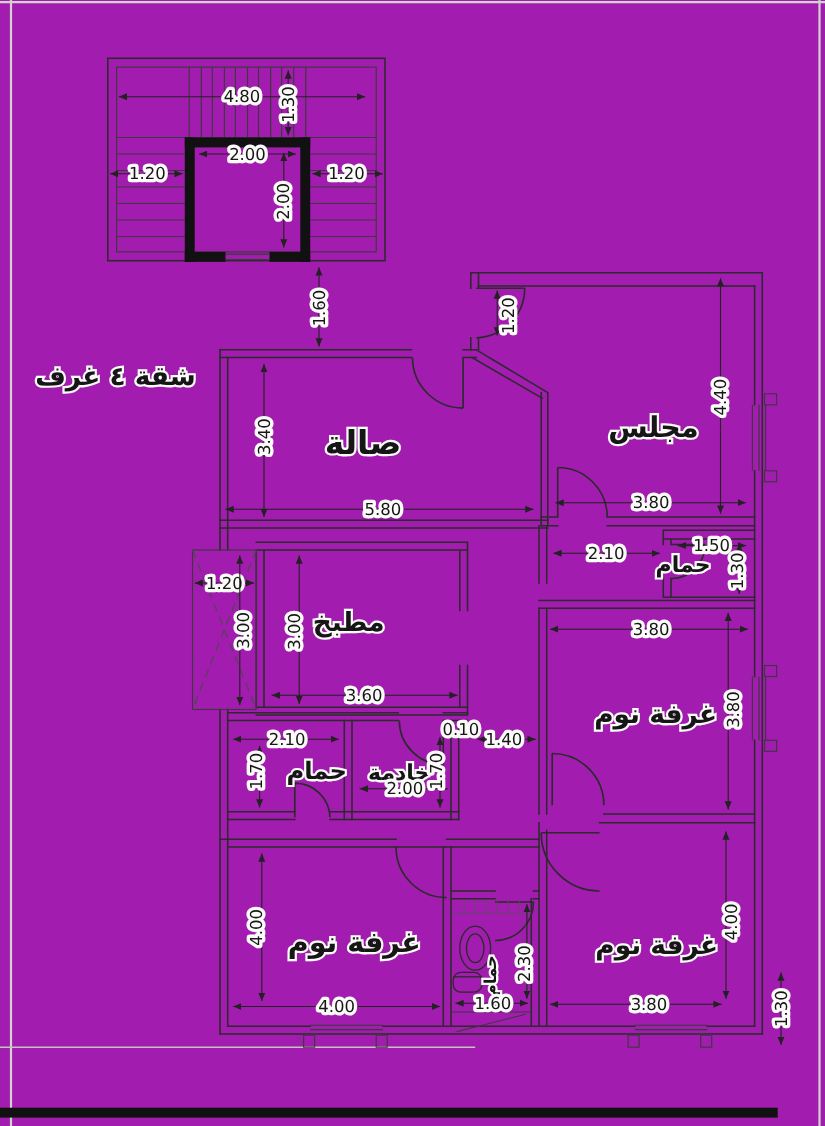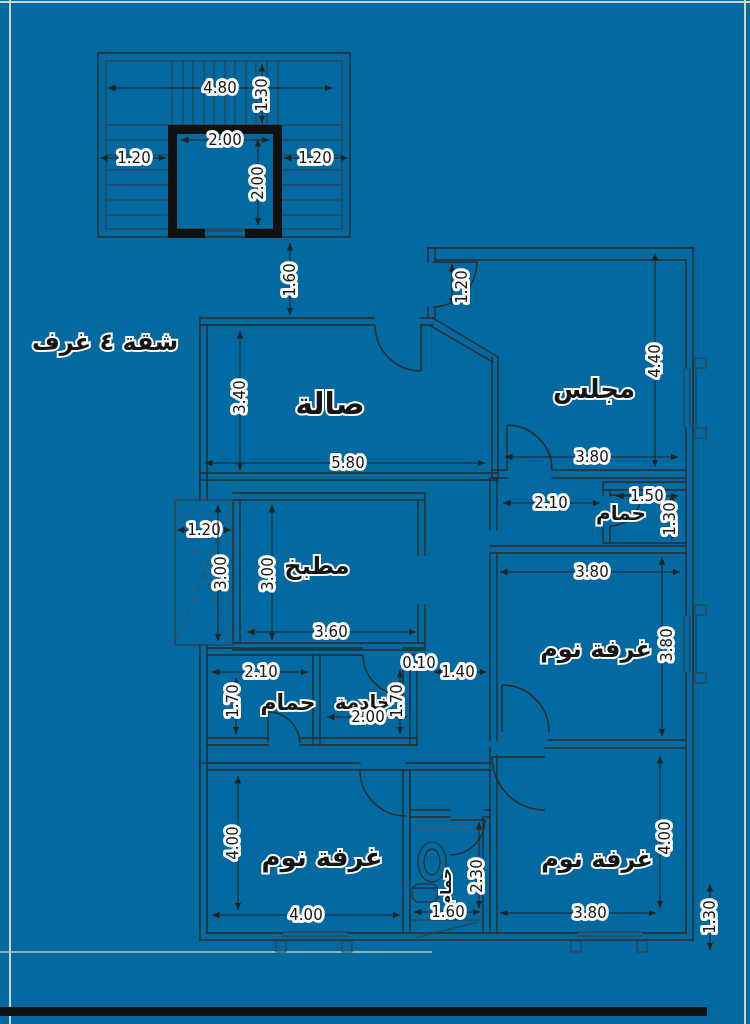--- a/index.html
+++ b/index.html
@@ -1,16 +1,16 @@
 <!DOCTYPE html>
 <html lang="ar"><head>
 <meta charset="utf-8">
 <style>
   html,body{margin:0;padding:0;background:#ffffff;}
-  .page{position:relative;width:750px;height:1024px;background:#0369a1;overflow:hidden;}
+  .page{position:relative;width:750px;height:1024px;background:#a21caf;overflow:hidden;}
   svg{position:absolute;left:0;top:0;}
   .wall{stroke:#2b2b2b;stroke-width:1.4;fill:none;stroke-linecap:square;}
   .thin{stroke:#3a3a3a;stroke-width:1;fill:none;}
   .blk{fill:#111111;stroke:none;}
   .dash{stroke:#4a4a4a;stroke-width:1;fill:none;stroke-dasharray:8 5;}
   .door{stroke:#2b2b2b;stroke-width:1.5;fill:none;}
   .dl{stroke:#222222;stroke-width:1;fill:none;}
   .grey{stroke:#d3d3cd;stroke-width:2;fill:none;}
   .grey2{stroke:#c4c4bf;stroke-width:1.5;fill:none;}
   text{font-family:"DejaVu Sans",sans-serif;fill:#161616;}

